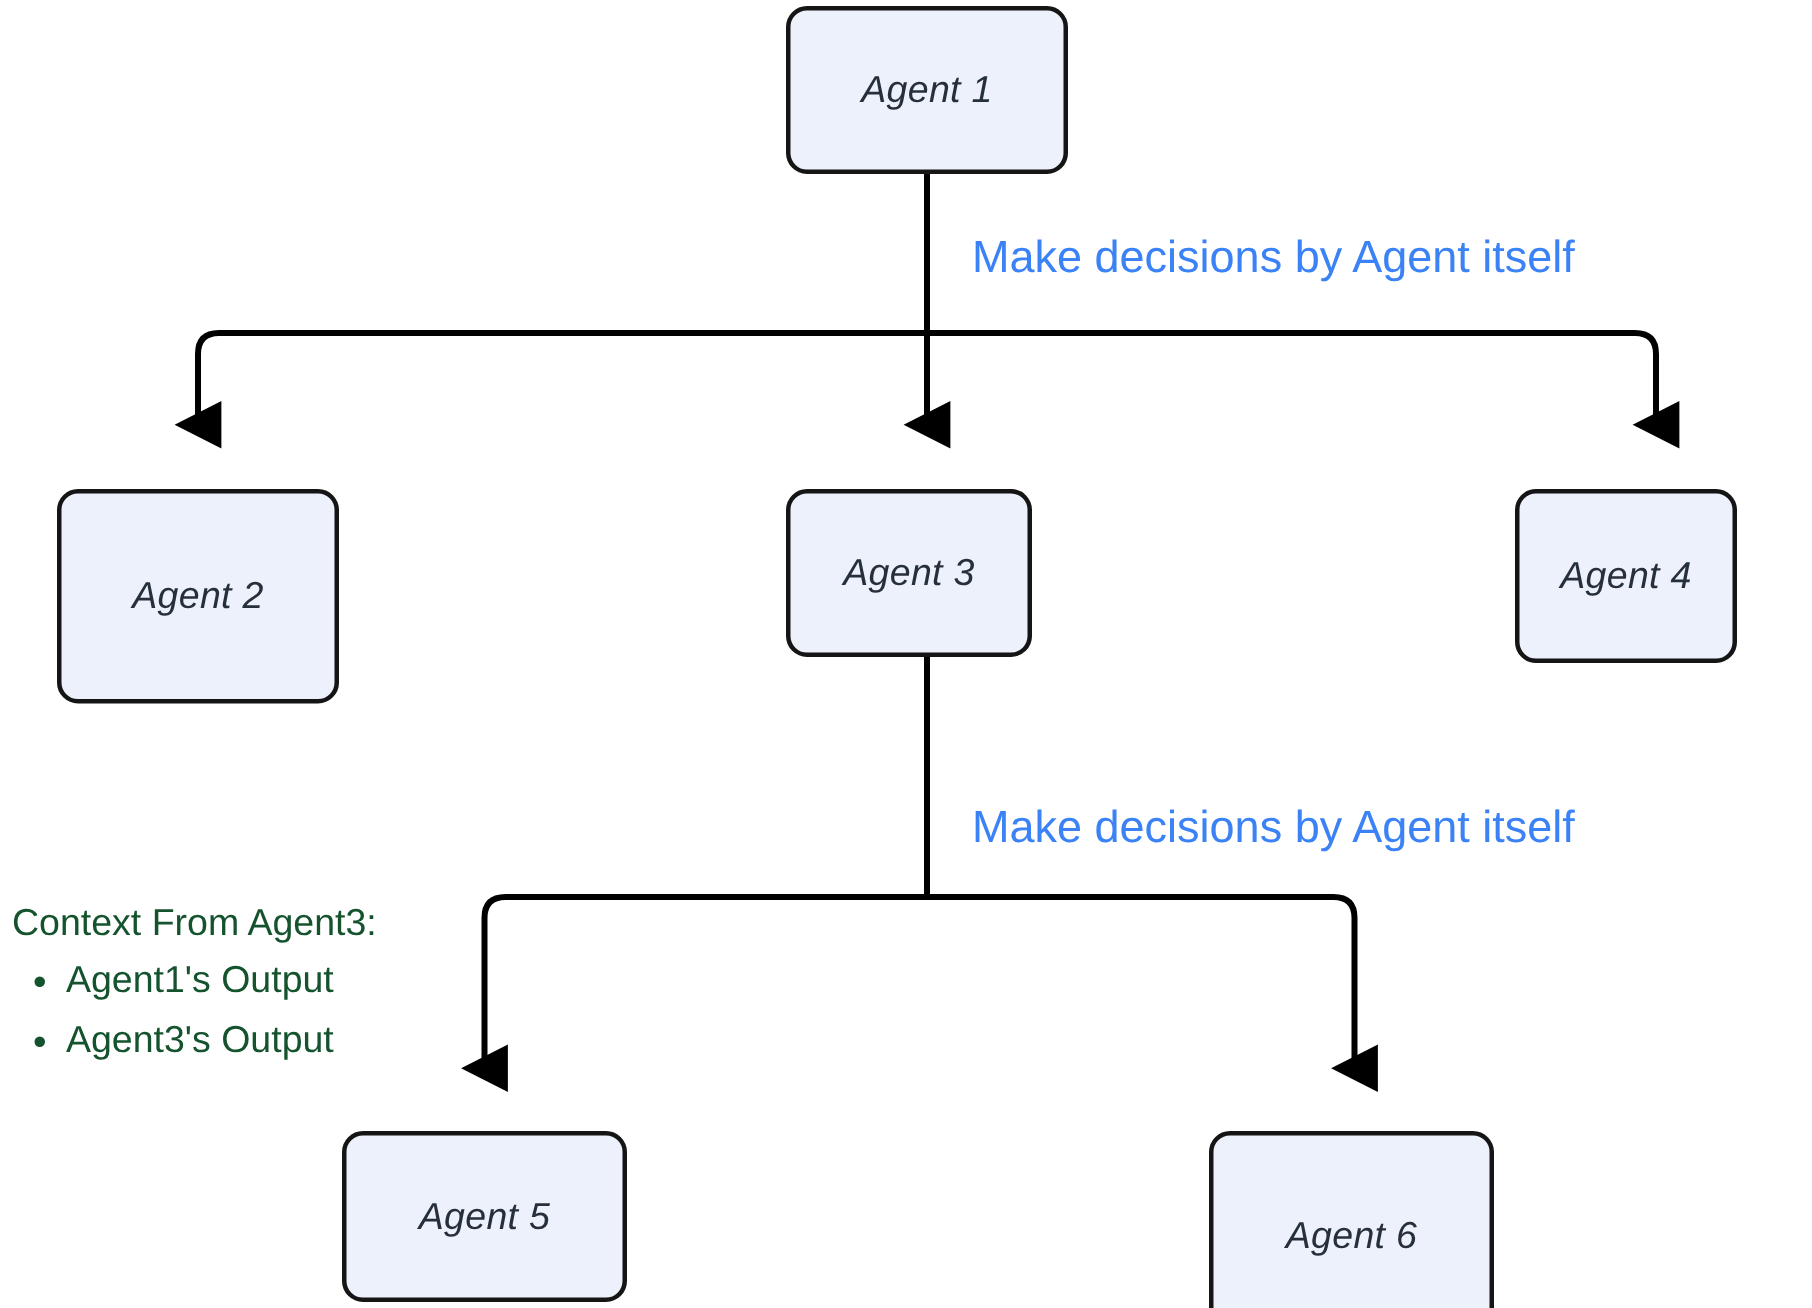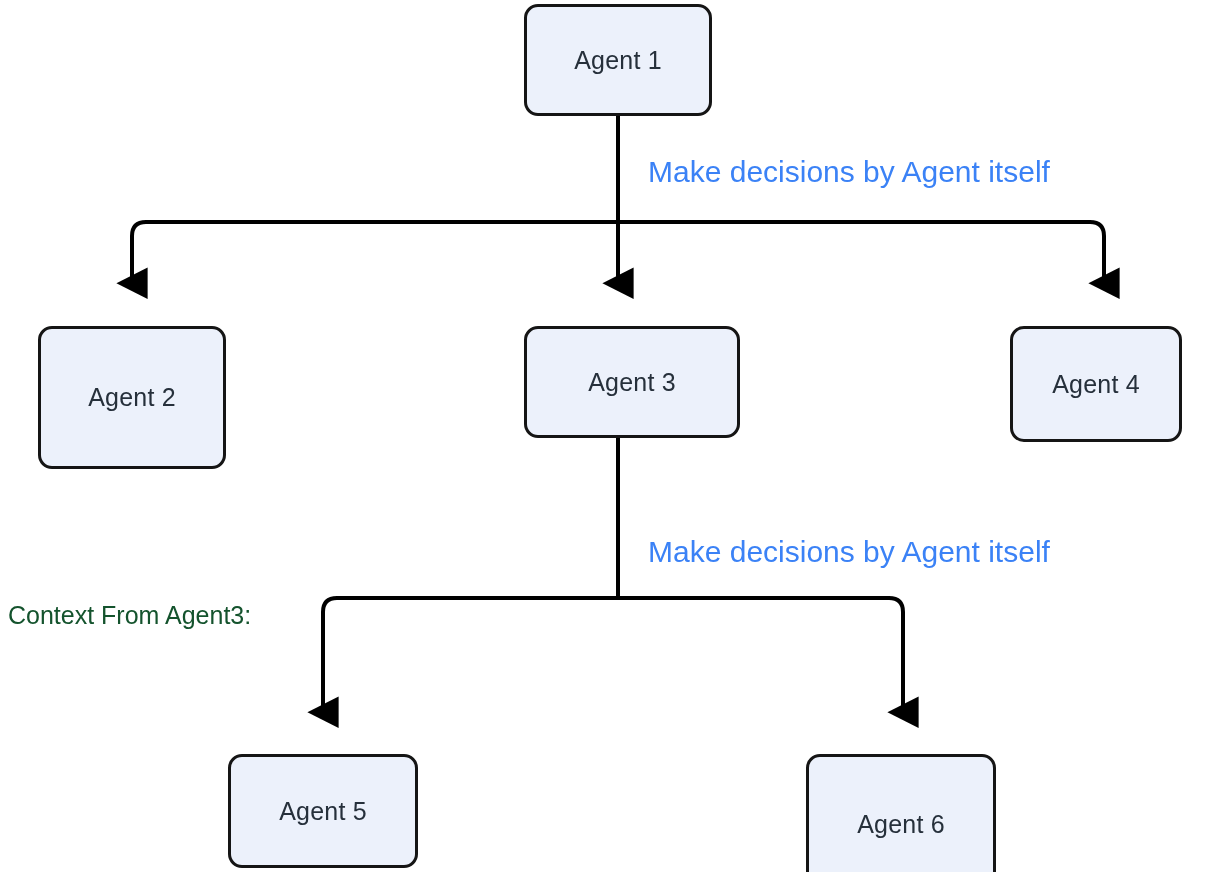--- a/index.html
+++ b/index.html
@@ -32,20 +32,21 @@
     border: 3px solid #151515;
     border-radius: 14px;
     display: flex;
     align-items: center;
     justify-content: center;
     color: #26303B;
     font-size: 25px;
     font-family: "Liberation Sans", "DejaVu Sans", sans-serif;
     font-weight: 400;
     letter-spacing: 0.2px;
+    font-style: italic;
   }
   .edge-label {
     position: absolute;
     color: #3b82f6;
     font-size: 30px;
     font-family: "Liberation Sans", "DejaVu Sans", sans-serif;
     font-weight: 400;
     white-space: nowrap;
     line-height: 1.1;
   }
@@ -101,37 +102,41 @@
   </svg>
 
   <div class="node" style="left:524px; top:4px; width:188px; height:112px;">
     <span>Agent 1</span>
   </div>
 
   <div class="node" style="left:38px; top:326px; width:188px; height:143px;">
     <span>Agent 2</span>
   </div>
 
-  <div class="node" style="left:524px; top:326px; width:216px; height:112px;">
+  <div class="node" style="left:524px; top:326px; width:164px; height:112px;">
     <span>Agent 3</span>
   </div>
 
-  <div class="node" style="left:1010px; top:326px; width:172px; height:116px;">
+  <div class="node" style="left:1010px; top:326px; width:148px; height:116px;">
     <span>Agent 4</span>
   </div>
 
   <div class="node" style="left:228px; top:754px; width:190px; height:114px;">
     <span>Agent 5</span>
   </div>
 
   <div class="node" style="left:806px; top:754px; width:190px; height:140px;">
     <span>Agent 6</span>
   </div>
 
   <div class="edge-label" style="left:648px; top:155px;">Make decisions by Agent itself</div>
 
   <div class="edge-label" style="left:648px; top:535px;">Make decisions by Agent itself</div>
 
   <div class="context-block" style="left:8px; top:600px;">
     <div class="context-title">Context From Agent3:</div>
+    <ul class="context-list">
+      <li>Agent1's Output</li>
+      <li>Agent3's Output</li>
+    </ul>
   </div>
 
 </div>
 
 </body></html>

